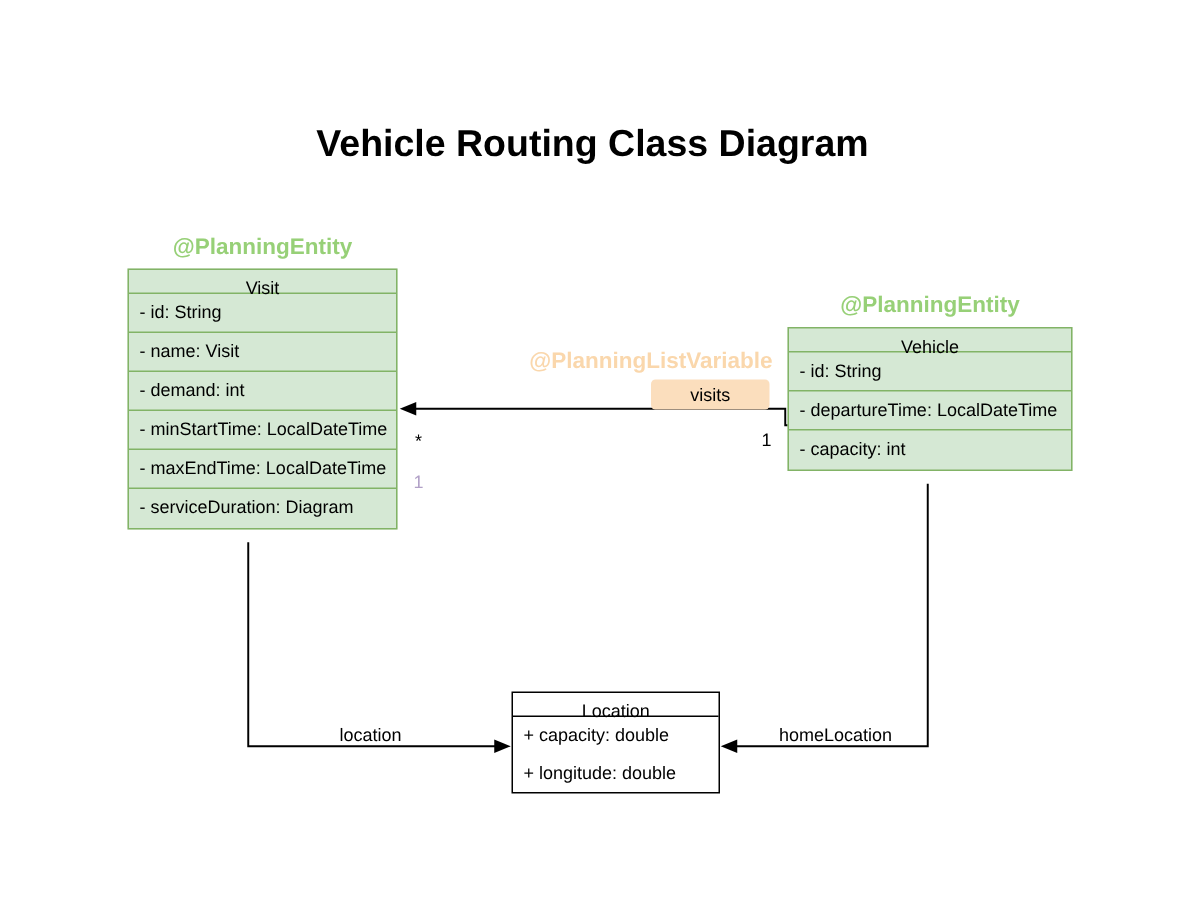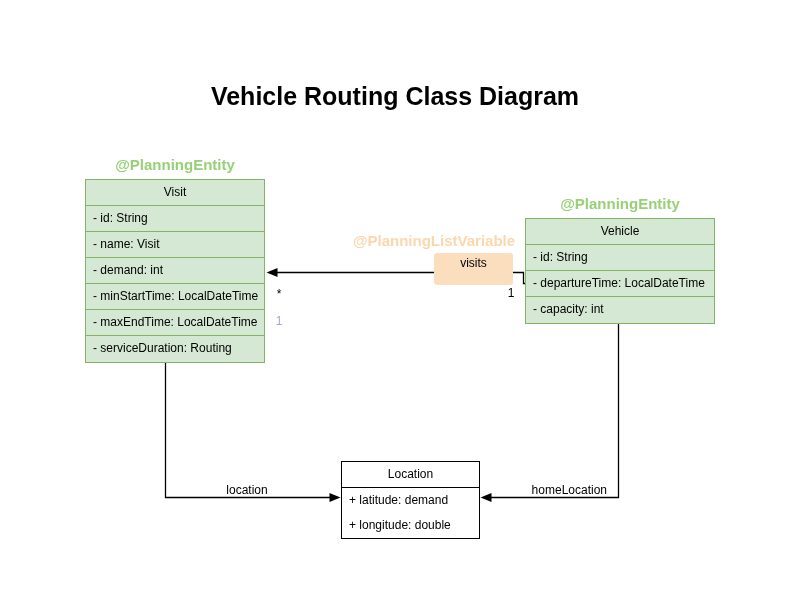--- a/index.html
+++ b/index.html
@@ -20,38 +20,38 @@
     position:absolute;box-sizing:border-box;font-size:12px;
   }
   .uml-class.green{
     background:var(--class-fill,#d5e8d4);
     border:1px solid var(--class-border,#82b366);
   }
   .uml-class.plain{
     background:#fff;border:1px solid #000;
   }
   .uml-class .cls-title{
-    height:26px;line-height:25px;text-align:center;box-sizing:border-box;
+    height:16px;line-height:25px;text-align:center;box-sizing:border-box;
   }
   .uml-class.green .cls-title{border-bottom:1px solid var(--class-border,#82b366);}
   .uml-class.plain .cls-title{border-bottom:1px solid #000;}
   .uml-class .attr-row{
     height:26px;line-height:25px;padding-left:7px;box-sizing:border-box;
   }
   .uml-class.green .attr-row{border-bottom:1px solid var(--class-border,#82b366);}
   .uml-class.green .attr-row:last-child{border-bottom:none;}
   .uml-class.plain .attr-line{
     height:25px;line-height:25px;padding-left:7px;box-sizing:border-box;
   }
   .edge-label{
     position:absolute;font-size:12px;text-align:center;color:#000;
   }
   .edge-label.badge{
     background:var(--label-bg,#fbdebd);border-radius:3px;
-    width:79px;height:32px;line-height:20px;
+    width:79px;height:20px;line-height:20px;
   }
   .mult{
     position:absolute;font-size:12px;width:20px;text-align:center;color:#000;
   }
   .mult.purple{color:var(--mult-purple,#b1a0c7);}
   svg.edges{position:absolute;left:0;top:0;pointer-events:none;}
 </style>
 </head>
 <body>
 
@@ -75,39 +75,39 @@
   </svg>
 
   <div class="annotation green" style="left:85px;top:156px;width:180px;">@PlanningEntity</div>
   <div class="uml-class green" style="left:85px;top:179px;width:180px;">
     <div class="cls-title">Visit</div>
     <div class="attr-row">- id: String</div>
     <div class="attr-row">- name: Visit</div>
     <div class="attr-row">- demand: int</div>
     <div class="attr-row">- minStartTime: LocalDateTime</div>
     <div class="attr-row">- maxEndTime: LocalDateTime</div>
-    <div class="attr-row">- serviceDuration: Routing</div>
+    <div class="attr-row">- serviceDuration: Diagram</div>
   </div>
 
   <div class="annotation green" style="left:525px;top:195px;width:190px;">@PlanningEntity</div>
   <div class="uml-class green" style="left:525px;top:218px;width:190px;">
     <div class="cls-title">Vehicle</div>
     <div class="attr-row">- id: String</div>
     <div class="attr-row">- departureTime: LocalDateTime</div>
     <div class="attr-row">- capacity: int</div>
   </div>
 
   <div class="uml-class plain" style="left:341px;top:461px;width:139px;">
     <div class="cls-title">Location</div>
-    <div class="attr-line">+ latitude: demand</div>
+    <div class="attr-line">+ capacity: double</div>
     <div class="attr-line">+ longitude: double</div>
   </div>
 
   <div class="annotation orange" style="left:334px;top:232px;width:200px;">@PlanningListVariable</div>
   <div class="edge-label badge" style="left:434px;top:253px;">visits</div>
   <div class="mult" style="left:269px;top:287px;">*</div>
   <div class="mult" style="left:501px;top:286px;">1</div>
   <div class="mult purple" style="left:269px;top:314px;">1</div>
 
   <div class="edge-label" style="left:197px;top:483px;width:100px;">location</div>
-  <div class="edge-label" style="left:507px;top:483px;width:100px;text-align:right;">homeLocation</div>
+  <div class="edge-label" style="left:507px;top:483px;width:100px;">homeLocation</div>
 
 </div>
 
 </body></html>

